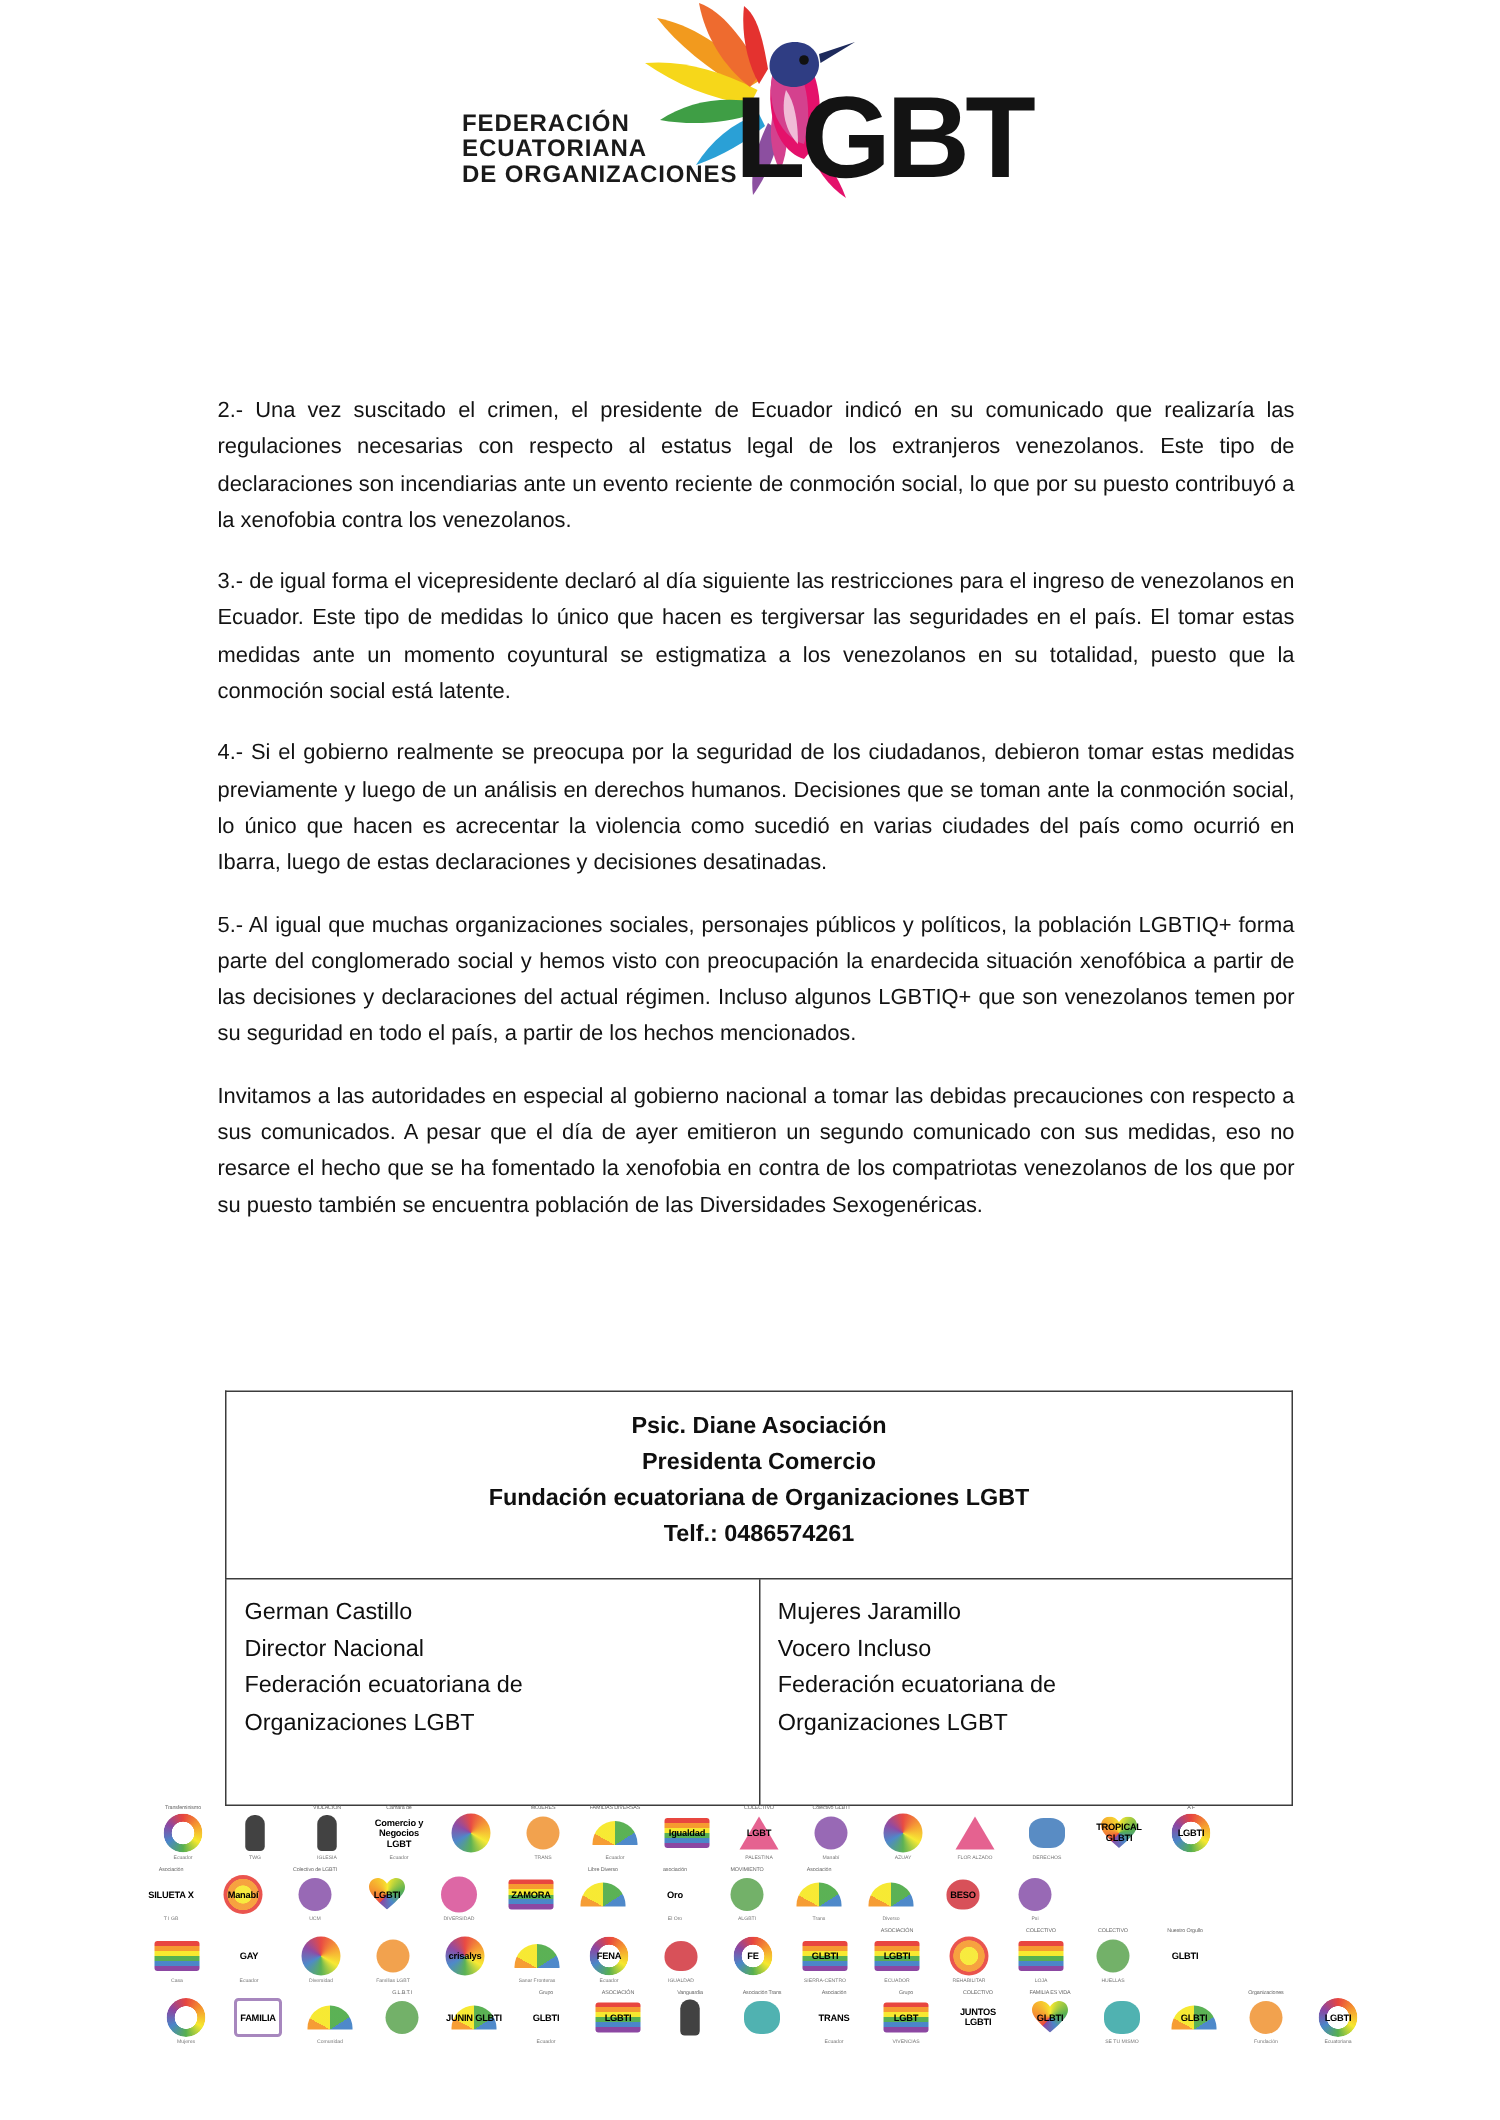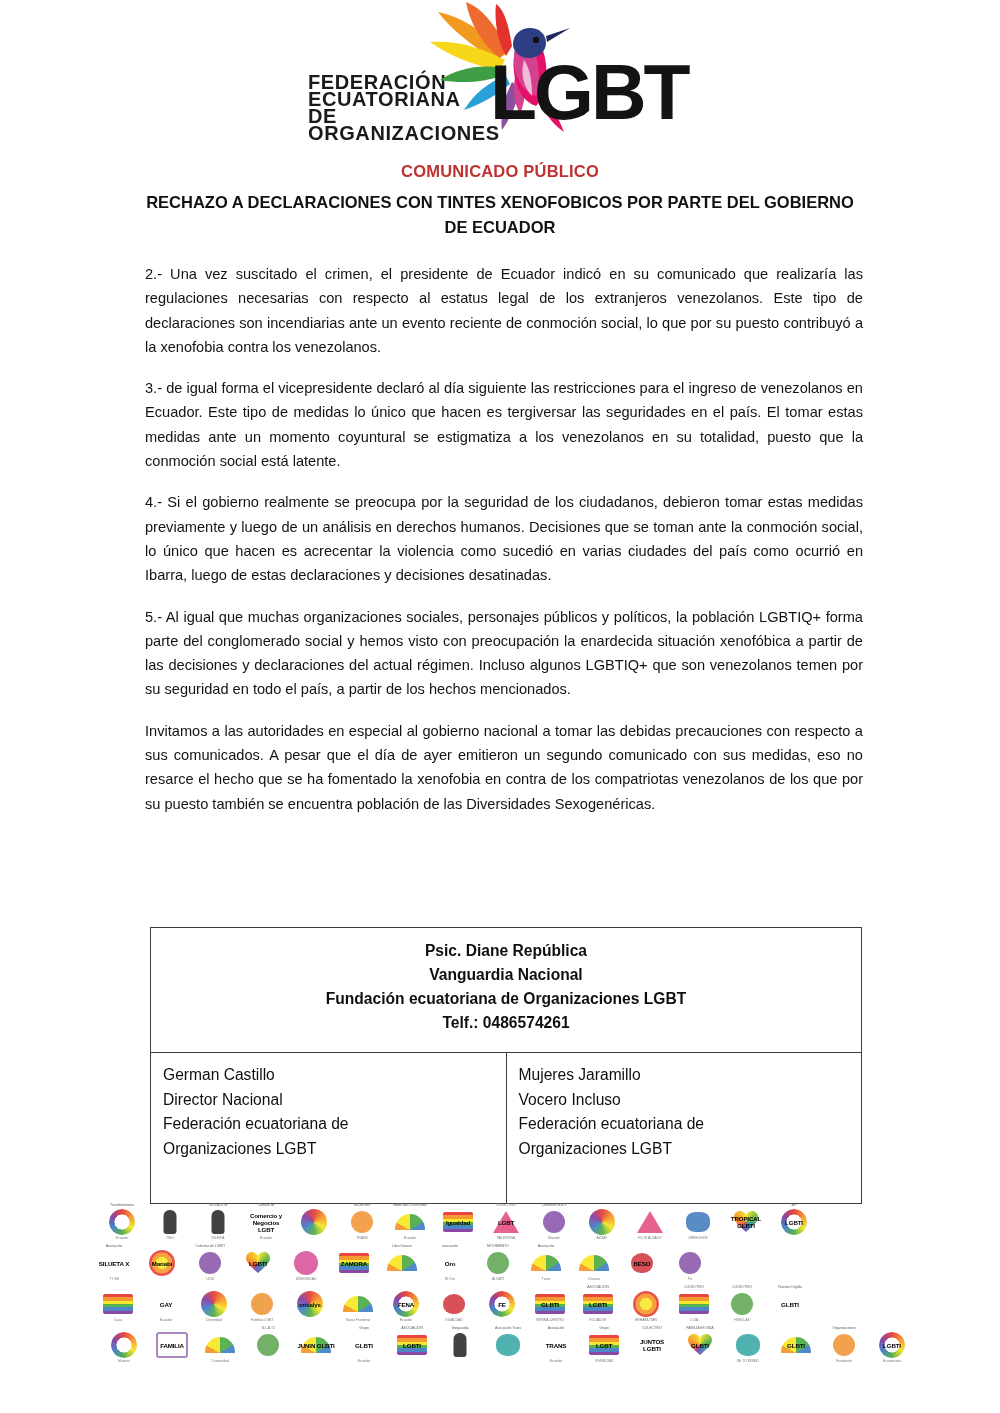--- a/index.html
+++ b/index.html
@@ -36,21 +36,21 @@
     width: 400px;
     height: 148px;
   }
   .logo-fed-text {
     position: absolute;
     left: 8px;
     top: 72px;
     width: 214px;
     font-family: "Liberation Sans", sans-serif;
     font-weight: bold;
-    font-size: 20px;
+    font-size: 16px;
     letter-spacing: 0.6px;
     line-height: 17px;
     color: #1a1a1a;
     text-align: left;
   }
   .logo-bird {
     position: absolute;
     left: 120px;
     top: 0px;
     width: 160px;
@@ -306,39 +306,35 @@
 
         <path d="M104 58 C100 72 104 86 112 94 C112 80 110 66 104 58 Z" fill="#ffffff" opacity=".65"></path>
 
         <path d="M118 96 C124 110 132 122 144 130 C138 114 130 102 118 96 Z" fill="#e4116b"></path>
       </svg>
 
       <div class="logo-lgbt">LGBT</div>
     </div>
   </div>
 
-  <div class="title-block">
-    <div class="doc-kicker">COMUNICADO PÚBLICO</div>
-    <div class="doc-title">RECHAZO A DECLARACIONES CON TINTES XENOFOBICOS POR PARTE DEL GOBIERNO DE ECUADOR</div>
-  </div>
 
   <div class="body-block">
     <p class="para">2.- Una vez suscitado el crimen, el presidente de Ecuador indicó en su comunicado que realizaría las regulaciones necesarias con respecto al estatus legal de los extranjeros venezolanos. Este tipo de declaraciones son incendiarias ante un evento reciente de conmoción social, lo que por su puesto contribuyó a la xenofobia contra los venezolanos.</p>
     <p class="para">3.- de igual forma el vicepresidente declaró al día siguiente las restricciones para el ingreso de venezolanos en Ecuador. Este tipo de medidas lo único que hacen es tergiversar las seguridades en el país. El tomar estas medidas ante un momento coyuntural se estigmatiza a los venezolanos en su totalidad, puesto que la conmoción social está latente.</p>
     <p class="para">4.- Si el gobierno realmente se preocupa por la seguridad de los ciudadanos, debieron tomar estas medidas previamente y luego de un análisis en derechos humanos. Decisiones que se toman ante la conmoción social, lo único que hacen es acrecentar la violencia como sucedió en varias ciudades del país como ocurrió en Ibarra, luego de estas declaraciones y decisiones desatinadas.</p>
     <p class="para">5.- Al igual que muchas organizaciones sociales, personajes públicos y políticos, la población LGBTIQ+ forma parte del conglomerado social y hemos visto con preocupación la enardecida situación xenofóbica a partir de las decisiones y declaraciones del actual régimen. Incluso algunos LGBTIQ+ que son venezolanos temen por su seguridad en todo el país, a partir de los hechos mencionados.</p>
     <p class="para">Invitamos a las autoridades en especial al gobierno nacional a tomar las debidas precauciones con respecto a sus comunicados. A pesar que el día de ayer emitieron un segundo comunicado con sus medidas, eso no resarce el hecho que se ha fomentado la xenofobia en contra de los compatriotas venezolanos de los que por su puesto también se encuentra población de las Diversidades Sexogenéricas.</p>
   </div>
 
   <table class="sign-table">
     <tbody>
         <tr>
       <td class="cell-top" colspan="2">
-        <div class="line">Psic. Diane República</div>
-        <div class="line">Vanguardia Nacional</div>
+        <div class="line">Psic. Diane Asociación</div>
+        <div class="line">Presidenta Comercio</div>
         <div class="line">Fundación ecuatoriana de Organizaciones LGBT</div>
         <div class="line">Telf.: 0486574261</div>
       </td>
     </tr>
     <tr>
       <td class="cell-bot" style="width:348px">
         <div class="line">German Castillo</div>
         <div class="line">Director Nacional</div>
         <div class="line">Federación ecuatoriana de</div>
         <div class="line">Organizaciones LGBT</div>

